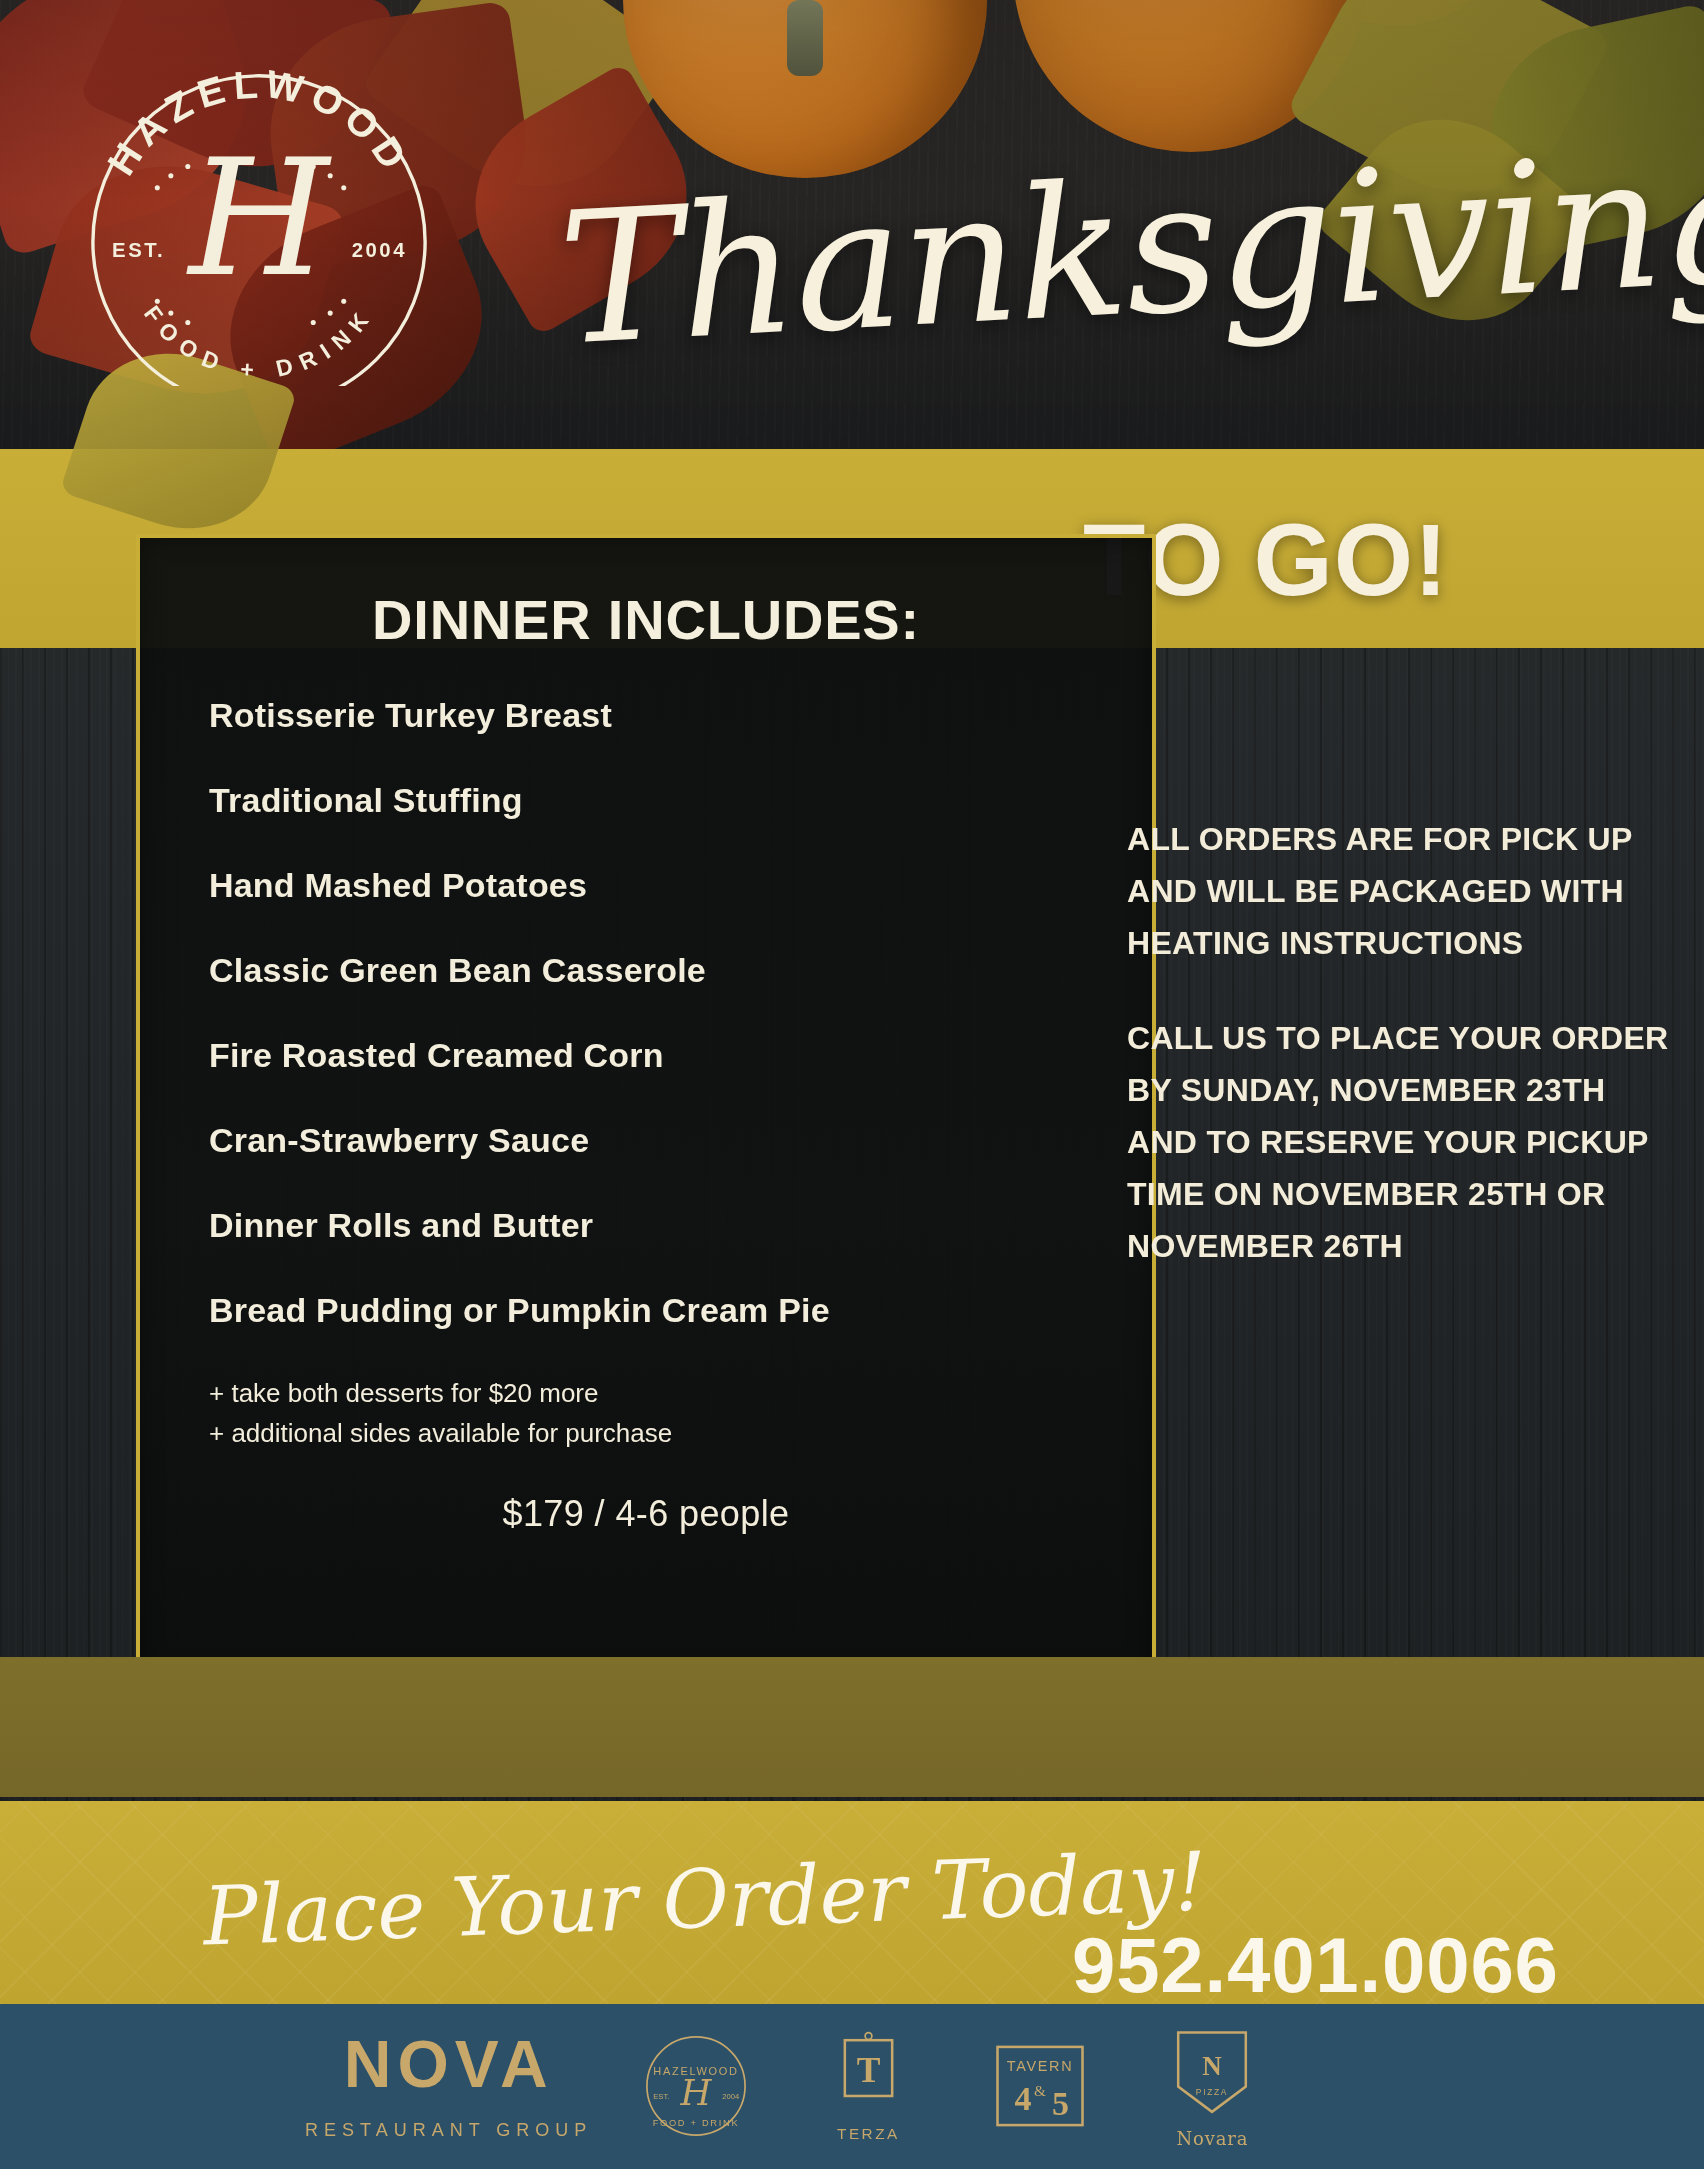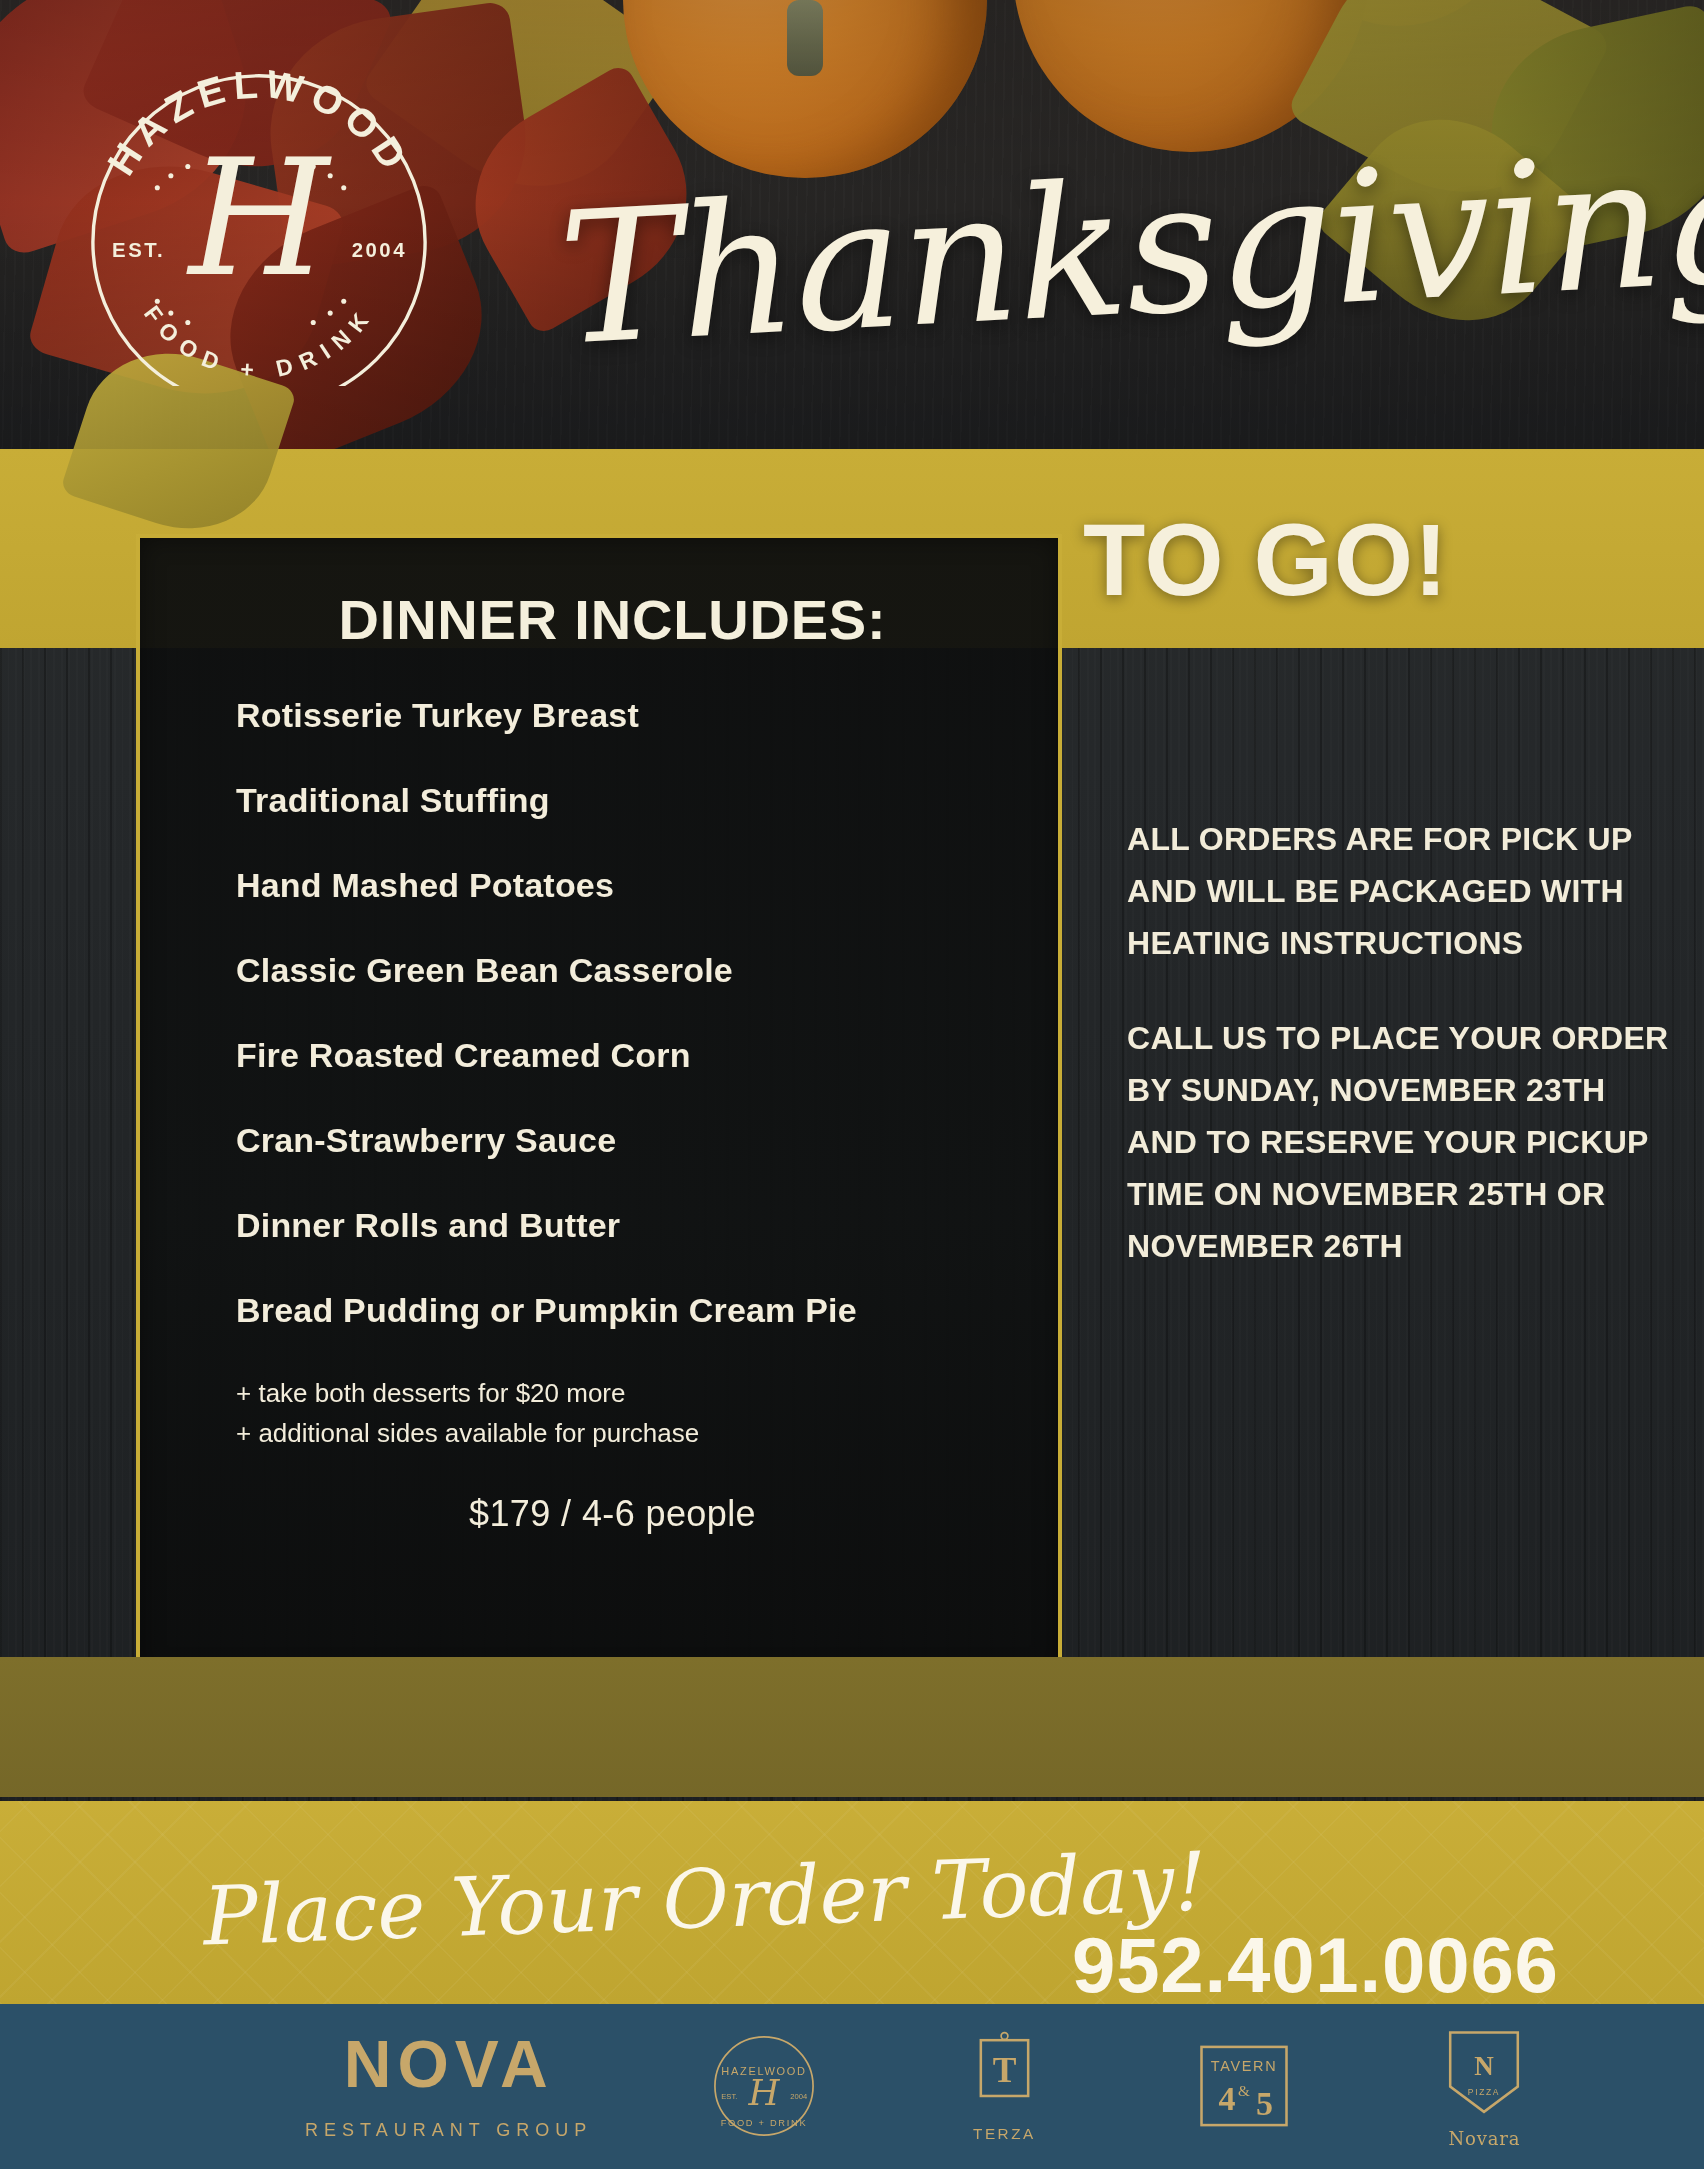--- a/index.html
+++ b/index.html
@@ -146,25 +146,24 @@
     background:
       repeating-linear-gradient(45deg, rgba(255,255,255,0.045) 0px, rgba(255,255,255,0.045) 1.7px, rgba(0,0,0,0) 1.7px, rgba(0,0,0,0) 39px),
       repeating-linear-gradient(-45deg, rgba(255,255,255,0.045) 0px, rgba(255,255,255,0.045) 1.7px, rgba(0,0,0,0) 1.7px, rgba(0,0,0,0) 39px),
       linear-gradient(180deg, #c9ae38 0%, #bfa530 100%);
   }
 
   
   .menu-box {
     position: absolute;
     left: 136px; top: 534px;
-    width: 926px; height: 1144px;
+    width: 1020px; height: 1144px;
     border: 4.2px solid #c8ad37;
     background: linear-gradient(180deg, rgba(14,15,15,0.96) 0%, rgba(16,18,18,0.95) 60%, rgba(12,13,13,0.97) 100%);
     box-shadow: 0 0 24px rgba(0,0,0,.45) inset;
-    padding-left: 27px;
   }
   .menu-head {
     text-align: center;
     color: #f4efdc;
     font-size: 56px;
     font-weight: 700;
     letter-spacing: 0.8px;
     padding-top: 49px;
     padding-bottom: 17px;
   }
@@ -234,21 +233,21 @@
     position: absolute;
     left: 0; top: 2004px;
     width: 1704px; height: 165px;
     background: #2b5068;
     display: flex;
     align-items: center;
   }
   .footer-inner {
     display: flex;
     align-items: center;
-    gap: 104px;
+    gap: 36px;
     padding-left: 305px;
     color: #c7a76a;
   }
   .nova-logo { display: flex; flex-direction: column; align-items: center; }
   .nova-word {
     font-size: 66px;
     font-weight: 700;
     letter-spacing: 6px;
     color: #c7a76a;
     line-height: 1;

